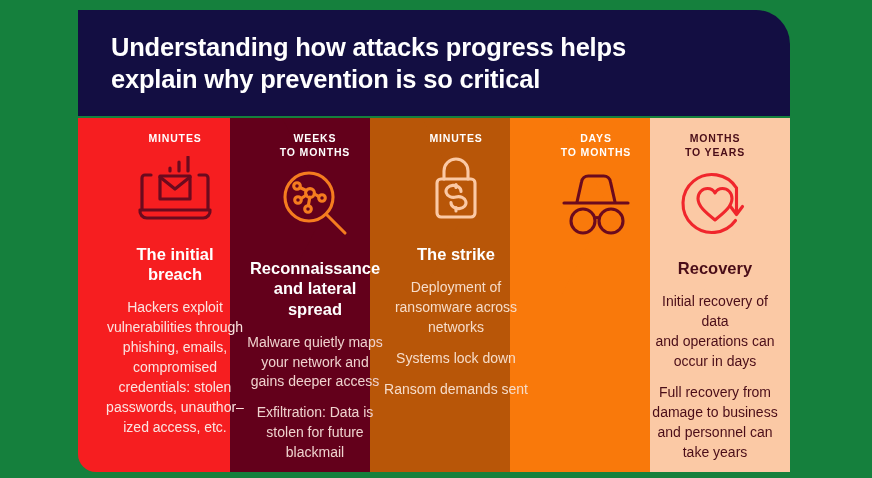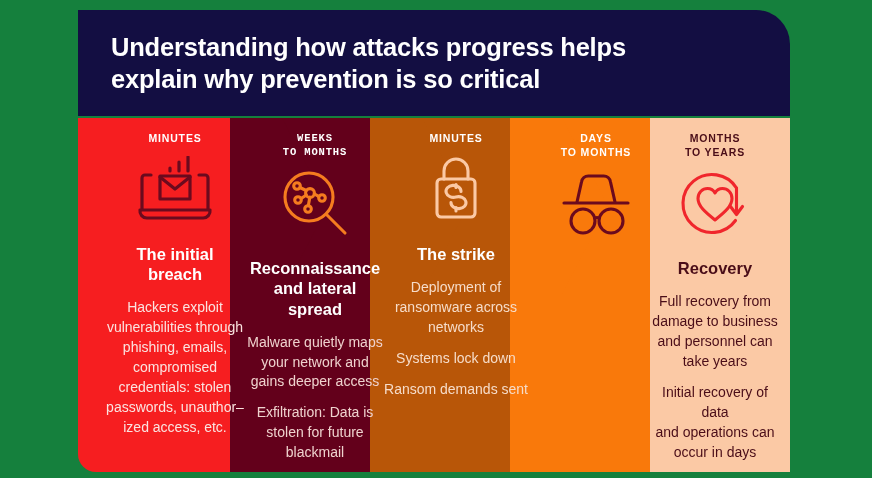--- a/index.html
+++ b/index.html
@@ -181,21 +181,21 @@
     <div class="stage s1" style="left:128px; width:206px;">
       <div class="shape">
         <svg viewBox="0 0 206 354" preserveAspectRatio="none" aria-hidden="true">
           <path d="M0 0 H160 L206 0 L206 354 H24 V0 Z" fill="none"></path>
           <path d="M24 0 H206 V354 H24 L24 0 Z" fill="#63001B"></path>
           <path d="M24 0 H78 L122 88 L78 0 Z" fill="#63001B"></path>
           <path d="M24 0 H76 L122 88 L76 176 H24 Z" fill="#63001B"></path>
         </svg>
       </div>
       <div class="stage-inner">
-        <div class="stage-time" style="color:#FFFFFF;font-family:Liberation Mono, monospace;">WEEKS
+        <div class="stage-time" style="color:#FFFFFF;">WEEKS
 TO MONTHS</div>
         <div class="stage-icon">
           <svg width="72" height="72" viewBox="0 0 72 72" fill="none" stroke="#F57C1F" stroke-width="3.1" stroke-linecap="round" stroke-linejoin="round">
             <circle cx="30" cy="28" r="24"></circle>
             <circle cx="31" cy="24" r="4.4"></circle>
             <circle cx="18" cy="17" r="3.3"></circle>
             <circle cx="19" cy="31" r="3.3"></circle>
             <circle cx="43" cy="29" r="3.3"></circle>
             <circle cx="29" cy="40" r="3.3"></circle>
             <path d="M27.2 21.5 L21 18.5"></path>
@@ -283,25 +283,25 @@
         <div class="stage-icon">
           <svg width="74" height="74" viewBox="0 0 74 74" fill="none" stroke="#F0262C" stroke-width="3.1" stroke-linecap="round" stroke-linejoin="round">
             <path d="M58.5 20 A29 29 0 1 0 57.5 52.5"></path>
             <path d="M58.5 20 L58.5 44"></path>
             <path d="M52.5 38.5 L58.5 46.5 L64.5 38.5"></path>
             <path d="M37 52 C27 44 20 38 20 30.5 C20 24.5 24.5 20.5 29.5 20.5 C33 20.5 35.6 22.4 37 25 C38.4 22.4 41 20.5 44.5 20.5 C49.5 20.5 54 24.5 54 30.5 C54 38 47 44 37 52 Z"></path>
           </svg>
         </div>
         <div class="stage-title" style="color:#4A0D18;">Recovery</div>
         <div class="stage-body" style="color:#4A0D18;">
+          <p>Initial recovery of data
+and operations can
+occur in days</p>
           <p>Full recovery from
 damage to business
 and personnel can
 take years</p>
-          <p>Initial recovery of data
-and operations can
-occur in days</p>
         </div>
       </div>
     </div>
 
   </div>
 </div>
 
 </body></html>

